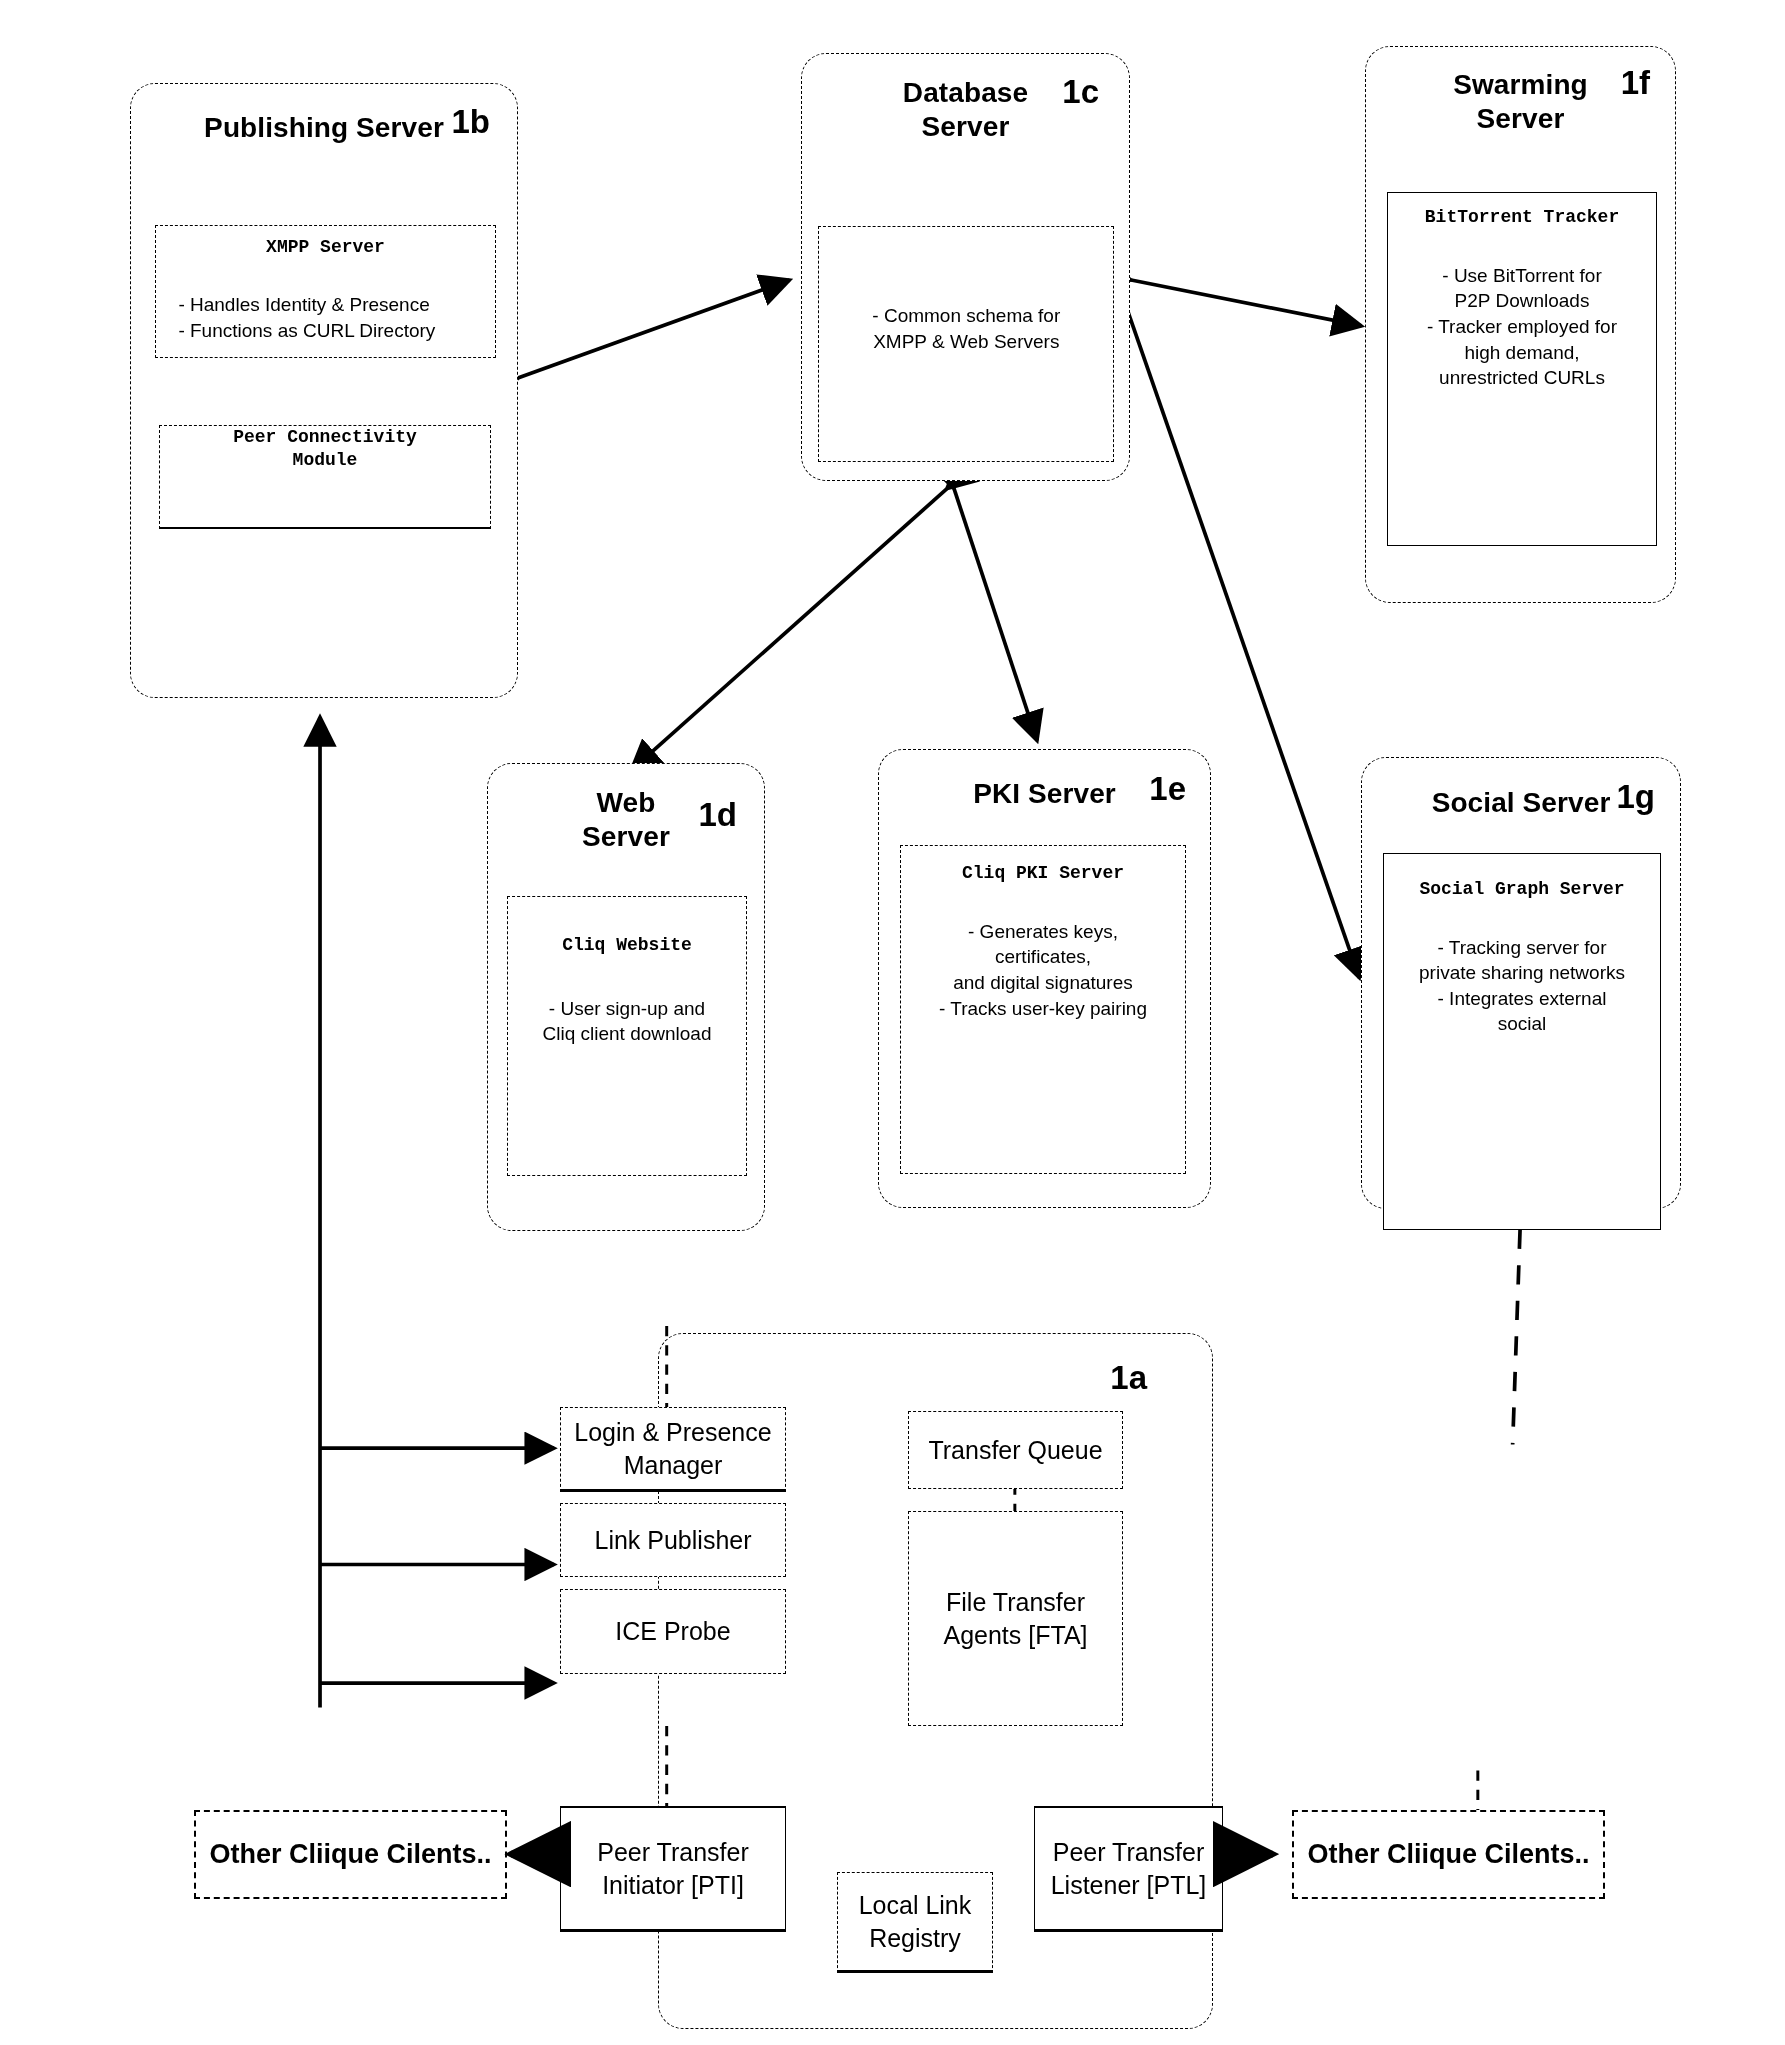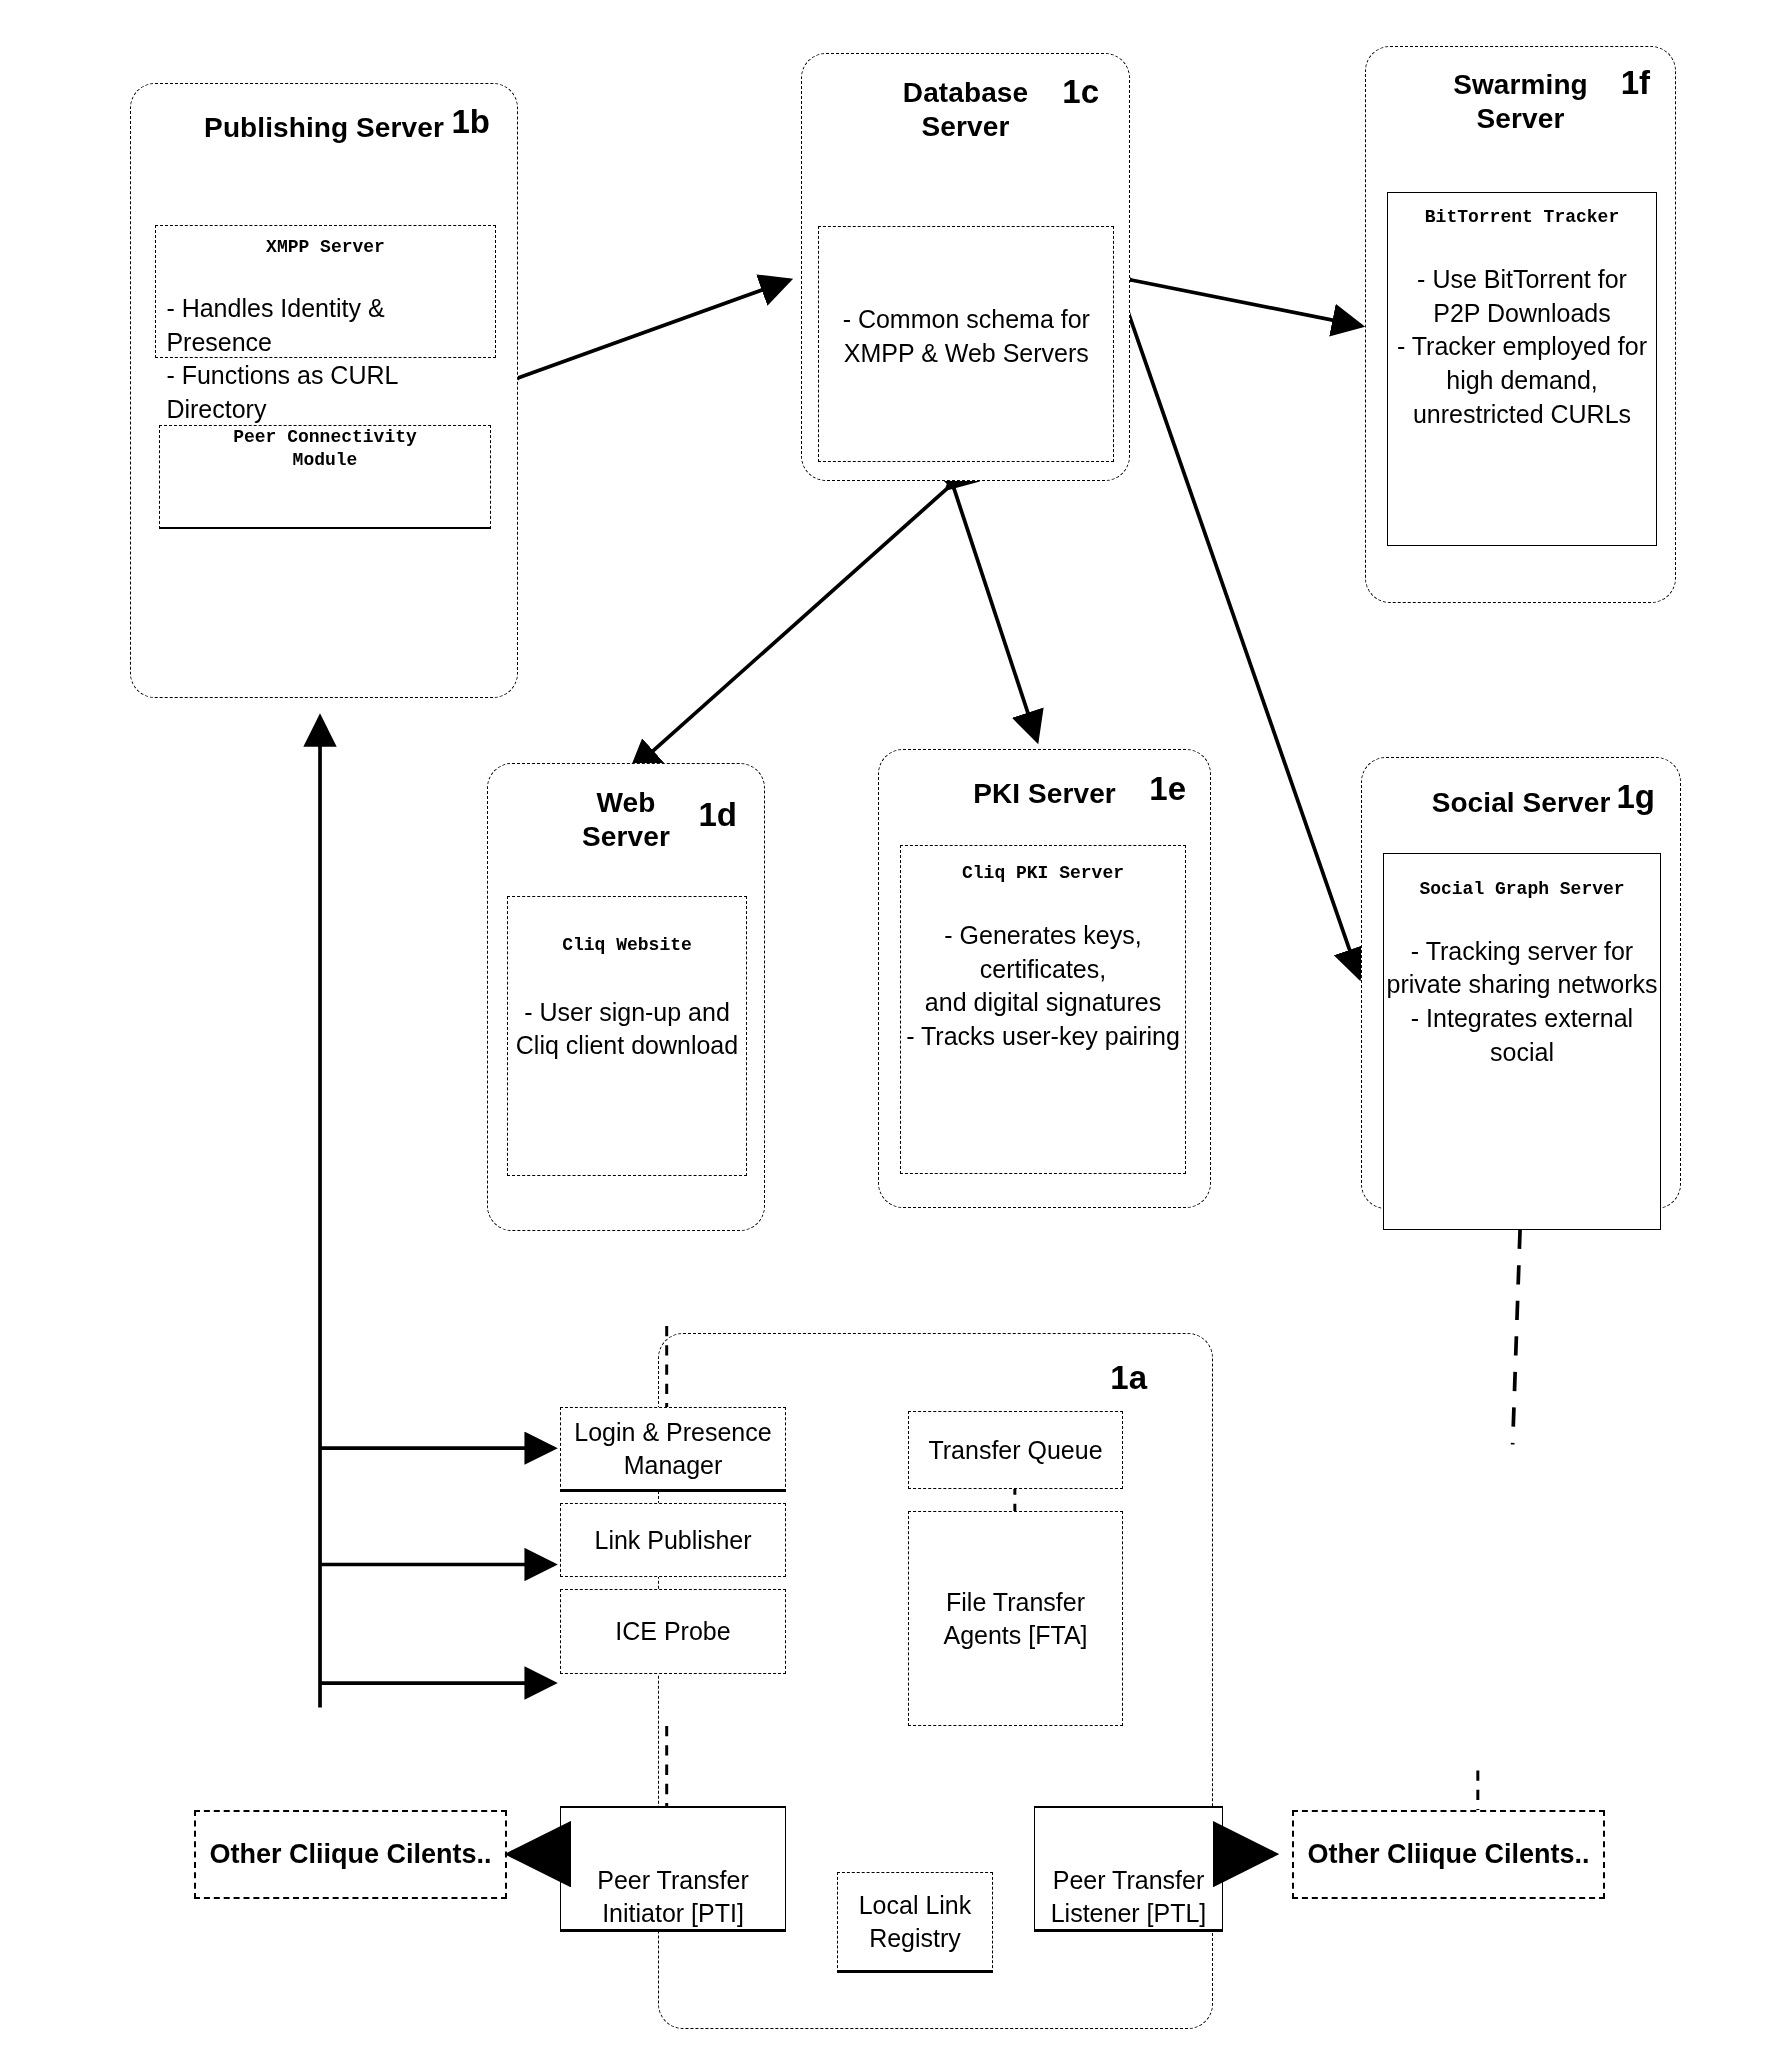--- a/index.html
+++ b/index.html
@@ -58,42 +58,42 @@
   .inner-box.solid { border: 1.5px solid #000; }
   .inner-title {
     font-weight: bold;
     font-size: 18px;
     line-height: 1.25;
     margin: 0;
     white-space: pre-line;
     font-family: Liberation Mono, monospace;
   }
   .inner-body {
-    font-size: 25px;
+    font-size: 19px;
     line-height: 1.35;
-    margin: 0;
+    margin: 12px;
     white-space: pre-line;
   }
   
   .pc-box {
     position: absolute;
     box-sizing: border-box;
     border: 1.5px dashed #000;
     background: #fff;
     display: flex;
     align-items: center;
     justify-content: center;
     text-align: center;
     font-size: 25px;
     line-height: 1.3;
     white-space: pre-line;
     z-index: 8;
   }
   .pc-box.heavy-bottom { border-bottom: 3px solid #000; }
-  .pc-box.heavy-top { border-top: 2.2px solid #000; align-items: flex-end; }
+  .pc-box.heavy-top { border-top: 2.2px solid #000; }
   .pc-box.solid-side { border-left: 1.5px solid #000; border-right: 1.5px solid #000; }
   .ext-box {
     position: absolute;
     box-sizing: border-box;
     border: 2.2px dashed #000;
     background: #fff;
     display: flex;
     align-items: center;
     justify-content: center;
     text-align: center;

